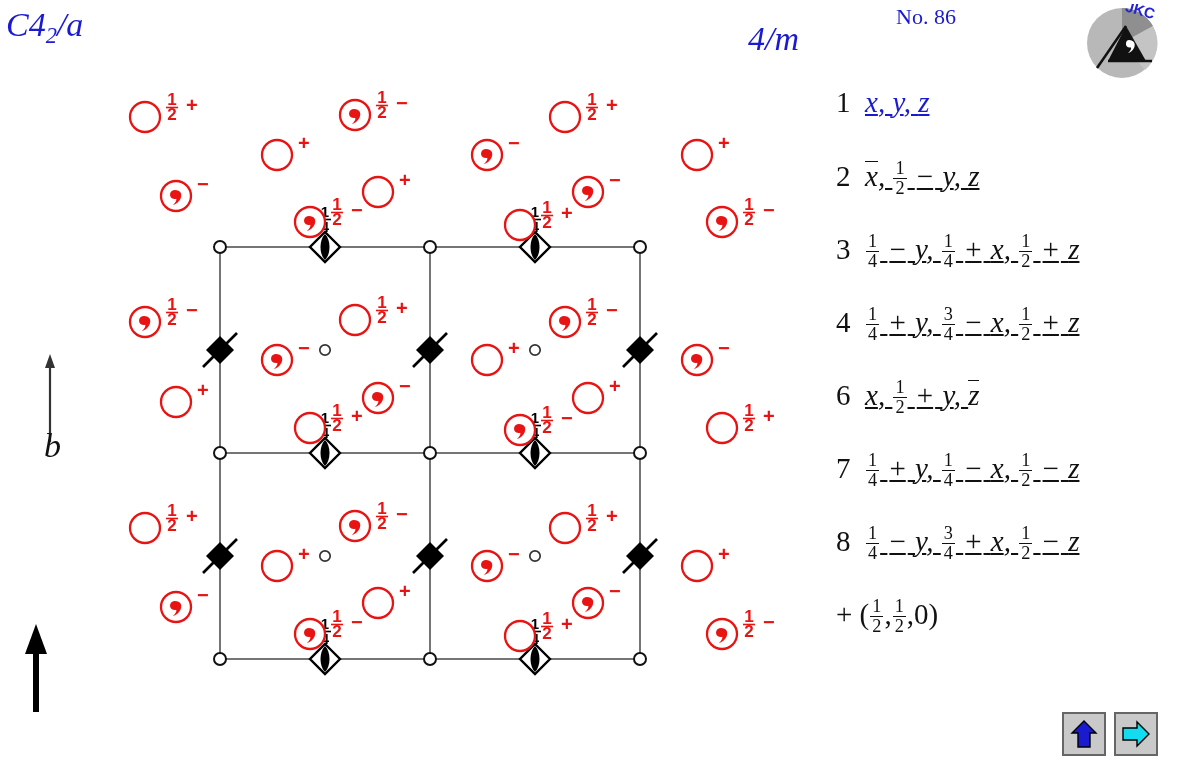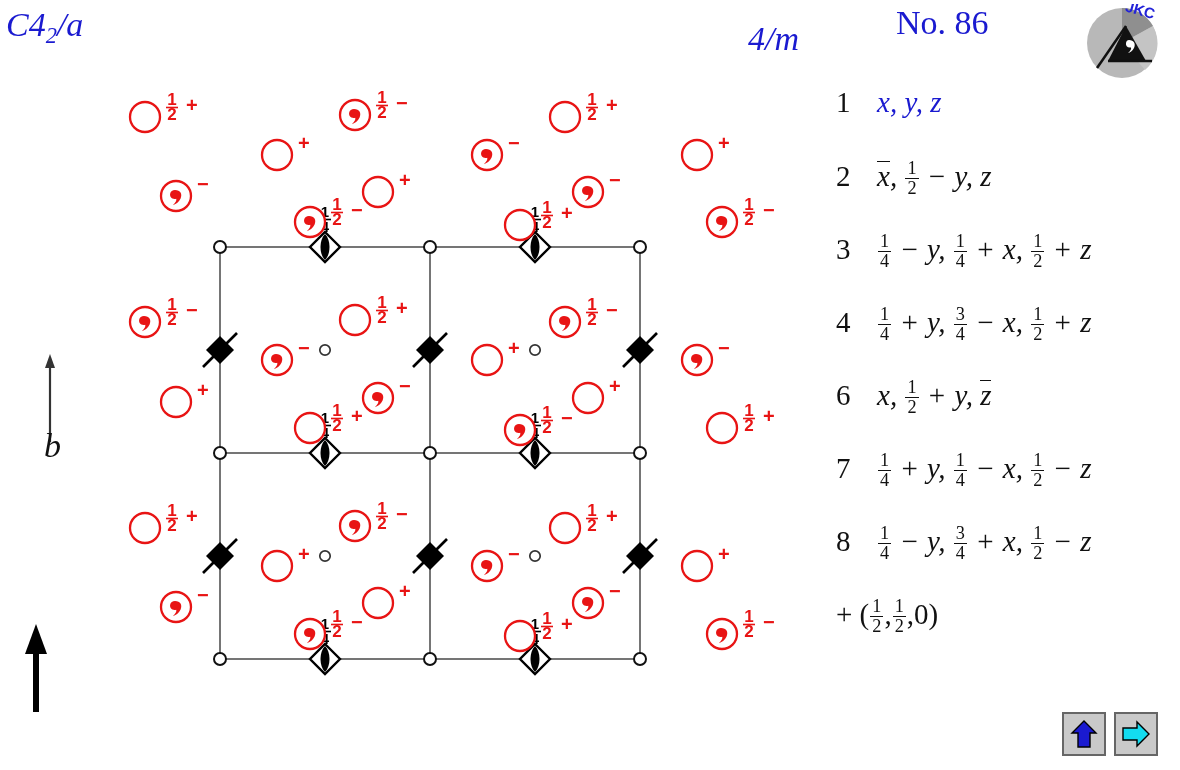--- a/index.html
+++ b/index.html
@@ -8,39 +8,39 @@
     font-family:"Liberation Serif", serif;
     position:relative;
   }
   #stage{position:absolute;left:0;top:0;width:1180px;height:608px;}
 
   
   .hdr{position:absolute;color:#1a1ad0;font-style:italic;font-weight:400;white-space:nowrap;}
   .hdr-hm1{left:6px;  top:6px;  font-size:34px;}
   .hdr-hm2{left:322px;top:6px;  font-size:34px;}
   .hdr-pg {left:748px;top:20px;  font-size:34px;}
-  .hdr-no {left:896px;top:4px;  font-size:34px;font-style:normal;}
+  .hdr-no {left:896px;top:4px;  font-size:22px;font-style:normal;}
   .sub{font-size:0.66em;vertical-align:-0.32em;font-style:italic;}
 
   
   .logo{position:absolute;left:1083px;top:4px;width:78px;height:78px;}
 
   
   #diagram{position:absolute;left:0;top:72px;width:820px;height:640px;}
   #diagram svg{display:block;}
 
   
   .axlab{position:absolute;font-style:italic;font-size:34px;color:#111;}
   .axlab-b{left:44px;top:355px;}
 
   
   #ops{position:absolute;left:836px;top:86px;width:344px;}
   .op{position:relative;height:73px;font-size:29px;color:#111;white-space:nowrap;}
   .op .num{font-style:normal;display:inline-block;min-width:22px;}
-  .op .expr{font-style:italic;margin-left:19px;}
+  .op .expr{font-style:italic;margin-left:7px;text-decoration:underline;}
   .op.first .num{color:#111;}
   .op.first .expr{color:#1a1ad0;}
   .frac{display:inline-block;vertical-align:-0.42em;text-align:center;font-style:normal;
         font-size:0.63em;line-height:1.03;margin:0 1px;}
   .frac .nu{display:block;border-bottom:1.3px solid #111;padding:0 2px;}
   .frac .de{display:block;padding:0 2px;}
   .ovl{display:inline-block;border-top:1.4px solid #111;padding-top:0px;line-height:1.0;}
   .opsym{font-style:normal;padding:0 2px;}
   .centering{font-size:29px;color:#111;white-space:nowrap;font-style:normal;}
 

